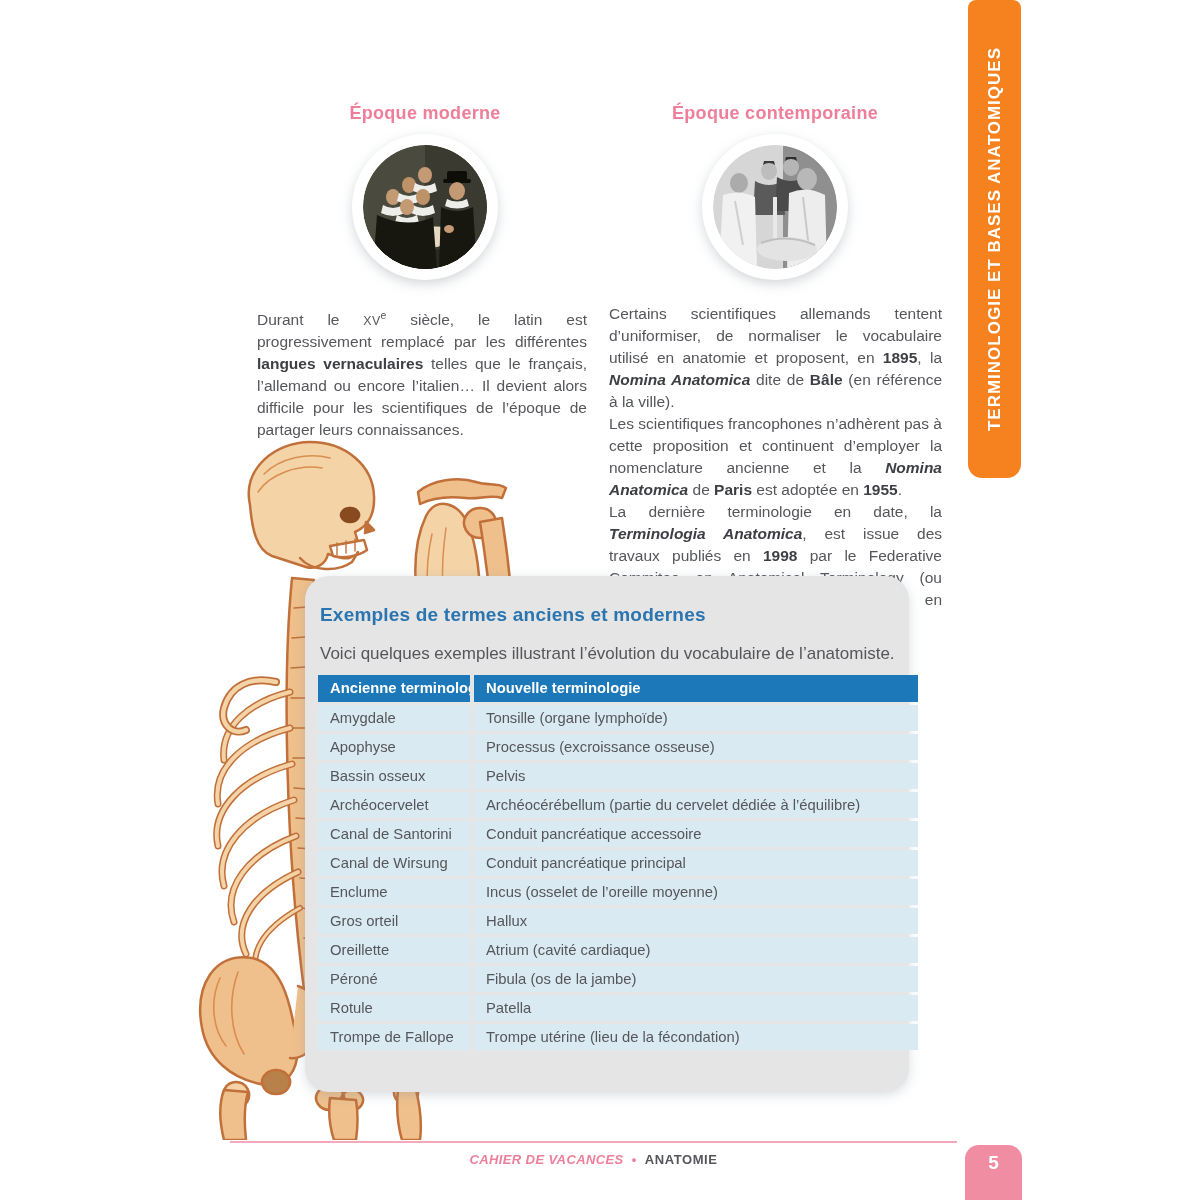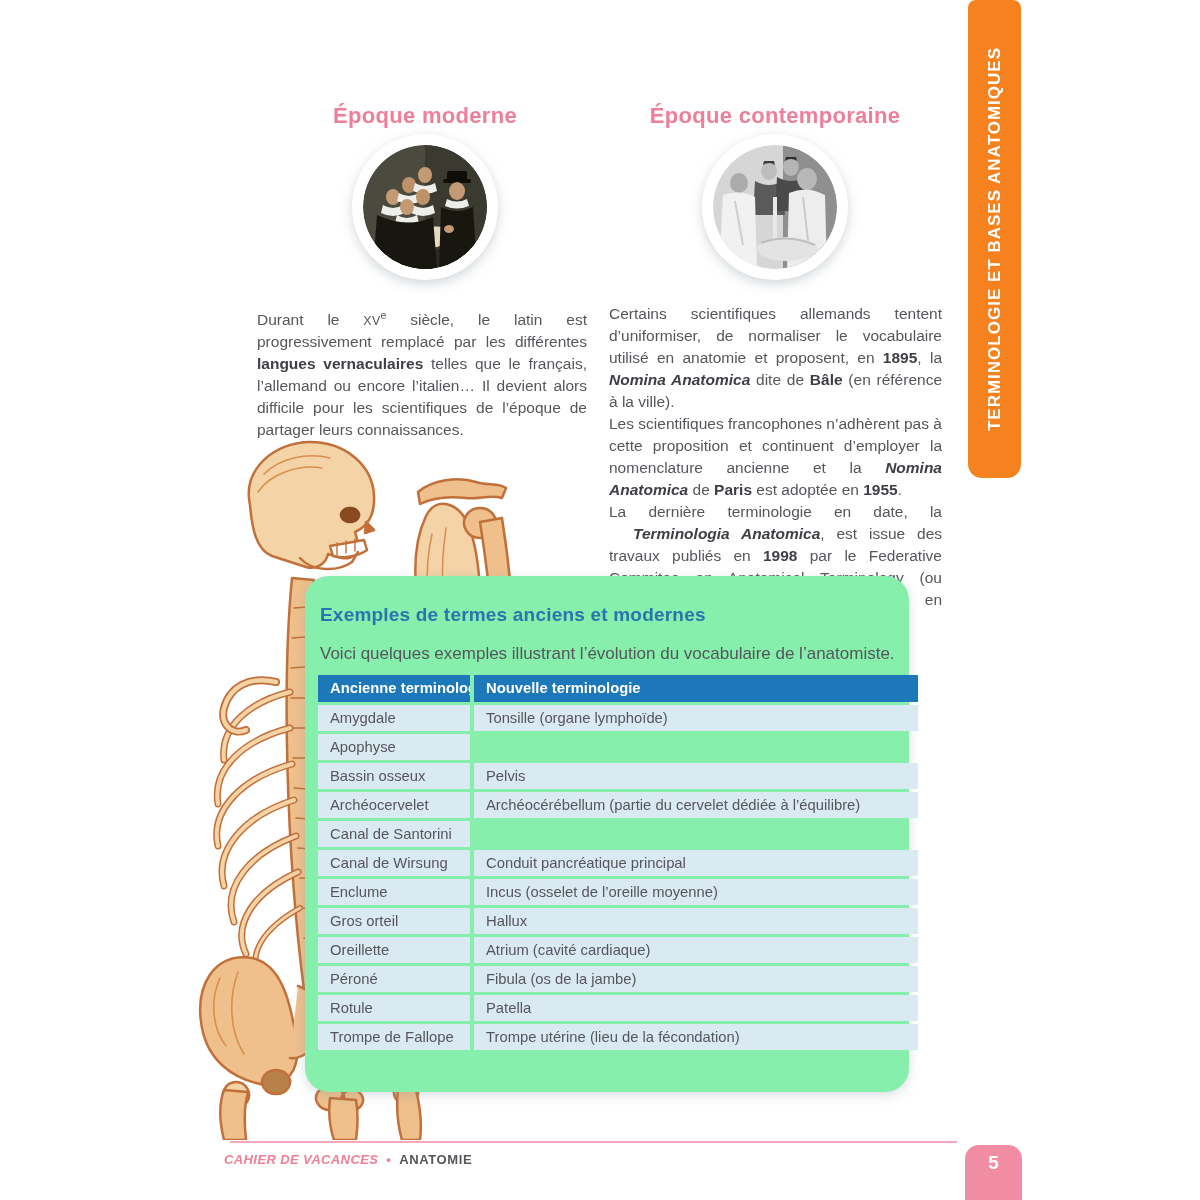--- a/index.html
+++ b/index.html
@@ -16,21 +16,21 @@
     display:flex;align-items:center;justify-content:center;
   }
   .chapter-tab span{
     writing-mode:vertical-rl;transform:rotate(180deg);
     color:#fff;font-weight:bold;font-size:17px;letter-spacing:1px;
     white-space:nowrap;
   }
   
   .era-heading{
     position:absolute;top:103px;width:340px;text-align:center;
-    color:#EE7E99;font-weight:bold;font-size:22px;letter-spacing:.3px;
+    color:#EE7E99;font-weight:bold;font-size:18px;letter-spacing:.3px;
   }
   .era-heading.left{left:255px;}
   .era-heading.right{left:605px;}
   .photo-circle{
     position:absolute;top:134px;width:146px;height:146px;border-radius:50%;
     background:#fff;box-shadow:0 4px 12px rgba(130,140,150,.35);
     display:flex;align-items:center;justify-content:center;
   }
   .photo-circle.left{left:352px;}
   .photo-circle.right{left:702px;}
@@ -40,21 +40,21 @@
     position:absolute;font-size:15.5px;line-height:1.42;text-align:justify;
     color:#55565B;
   }
   .col-text p{margin:0;}
   .col-text.left{left:257px;top:308px;width:330px;}
   .col-text.right{left:609px;top:303px;width:333px;}
   .col-text b,.col-text .b{color:#3E3F44;}
   
   .examples-box{
     position:absolute;left:305px;top:576px;width:604px;height:516px;
-    background:#86efac;border-radius:24px;
+    background:#e5e5e5;border-radius:24px;
     box-shadow:0 3px 12px rgba(130,145,160,.30);
     z-index:3;
   }
   .examples-title{
     position:absolute;left:15px;top:28px;margin:0;
     color:#2A74B0;font-size:19px;font-weight:bold;letter-spacing:.2px;
   }
   .examples-intro{
     position:absolute;left:15px;top:68px;margin:0;
     font-size:17px;color:#55565B;
@@ -73,21 +73,21 @@
     background:#1C78B8;color:#ffffff;font-weight:bold;height:27px;line-height:27px;
   }
   
   .skeleton{position:absolute;left:180px;top:430px;z-index:1;}
   
   .footer-line{
     position:absolute;left:230px;top:1141px;width:727px;height:2px;
     background:#F3A8BB;
   }
   .footer-text{
-    position:absolute;left:224px;top:1152px;width:727px;text-align:left;
+    position:absolute;left:230px;top:1152px;width:727px;text-align:center;
     font-size:13px;letter-spacing:.4px;
   }
   .footer-text .book{color:#EE7E99;font-style:italic;font-weight:bold;}
   .footer-text .sep{color:#EE7E99;font-weight:bold;padding:0 4px;}
   .footer-text .chapter{color:#55565B;font-weight:bold;letter-spacing:.6px;}
   .page-badge{
     position:absolute;left:965px;top:1145px;width:57px;height:55px;
     background:#F18DA2;border-radius:14px 14px 0 0;
     color:#fff;font-weight:bold;font-size:19px;
     display:flex;justify-content:center;align-items:flex-start;
@@ -244,49 +244,51 @@
     </g>
   </svg>
 </div>
 
 <div class="col-text left">
     <p><span>Durant le </span><span class="sc">xv</span><sup>e</sup><span> siècle, le latin est progressivement remplacé par les différentes </span><span class="b" style="font-weight: bold; margin-top: 44px;">langues vernaculaires</span><span> telles que le français, l’allemand ou encore l’italien… Il devient alors difficile pour les scientifiques de l’époque de partager leurs connaissances.</span></p>
   </div>
 <div class="col-text right">
     <p><span>Certains scientifiques allemands tentent d’uniformiser, de normaliser le vocabulaire utilisé en anatomie et proposent, en </span><span class="b" style="font-weight: bold;">1895</span><span>, la </span><span class="b" style="font-weight: bold; font-style: italic;">Nomina Anatomica</span><span> dite de </span><span class="b" style="font-weight: bold;">Bâle</span><span> (en référence à la ville).</span></p>
     <p><span>Les scientifiques francophones n’adhèrent pas à cette proposition et continuent d’employer la nomenclature ancienne et la </span><span class="b" style="font-weight: bold; font-style: italic;">Nomina Anatomica</span><span> de </span><span class="b" style="font-weight: bold;">Paris</span><span> est adoptée en </span><span class="b" style="font-weight: bold;">1955</span><span>.</span></p>
-    <p><span>La dernière terminologie en date, la </span><span class="b" style="font-weight: bold; font-style: italic; margin-left: 24px;">Terminologia Anatomica</span><span>, est issue des travaux publiés en </span><span class="b" style="font-weight: bold;">1998</span><span> par le Federative Commitee on Anatomical Terminology (ou Comité Fédéral de la Terminologie en Anatomie).</span></p>
+    <p><span>La dernière terminologie en date, la </span><span class="b" style="font-weight: bold; font-style: italic;">Terminologia Anatomica</span><span>, est issue des travaux publiés en </span><span class="b" style="font-weight: bold;">1998</span><span> par le Federative Commitee on Anatomical Terminology (ou Comité Fédéral de la Terminologie en Anatomie).</span></p>
   </div>
 
 <div class="examples-box">
   <h2 class="examples-title">Exemples de termes anciens et modernes</h2>
   <p class="examples-intro">Voici quelques exemples illustrant l’évolution du vocabulaire de l’anatomiste.</p>
   <div class="term-table">
     <div class="t-row t-head">
       <div class="c">Ancienne terminologie</div>
       <div class="c">Nouvelle terminologie</div>
     </div>
     <div>
         <div class="t-row">
           <div class="c">Amygdale</div>
           <div class="c">Tonsille (organe lymphoïde)</div>
         </div>
         <div class="t-row">
           <div class="c">Apophyse</div>
+          <div class="c">Processus (excroissance osseuse)</div>
         </div>
         <div class="t-row">
           <div class="c">Bassin osseux</div>
           <div class="c">Pelvis</div>
         </div>
         <div class="t-row">
           <div class="c">Archéocervelet</div>
           <div class="c">Archéocérébellum (partie du cervelet dédiée à l’équilibre)</div>
         </div>
         <div class="t-row">
           <div class="c">Canal de Santorini</div>
+          <div class="c">Conduit pancréatique accessoire</div>
         </div>
         <div class="t-row">
           <div class="c">Canal de Wirsung</div>
           <div class="c">Conduit pancréatique principal</div>
         </div>
         <div class="t-row">
           <div class="c">Enclume</div>
           <div class="c">Incus (osselet de l’oreille moyenne)</div>
         </div>
         <div class="t-row">

